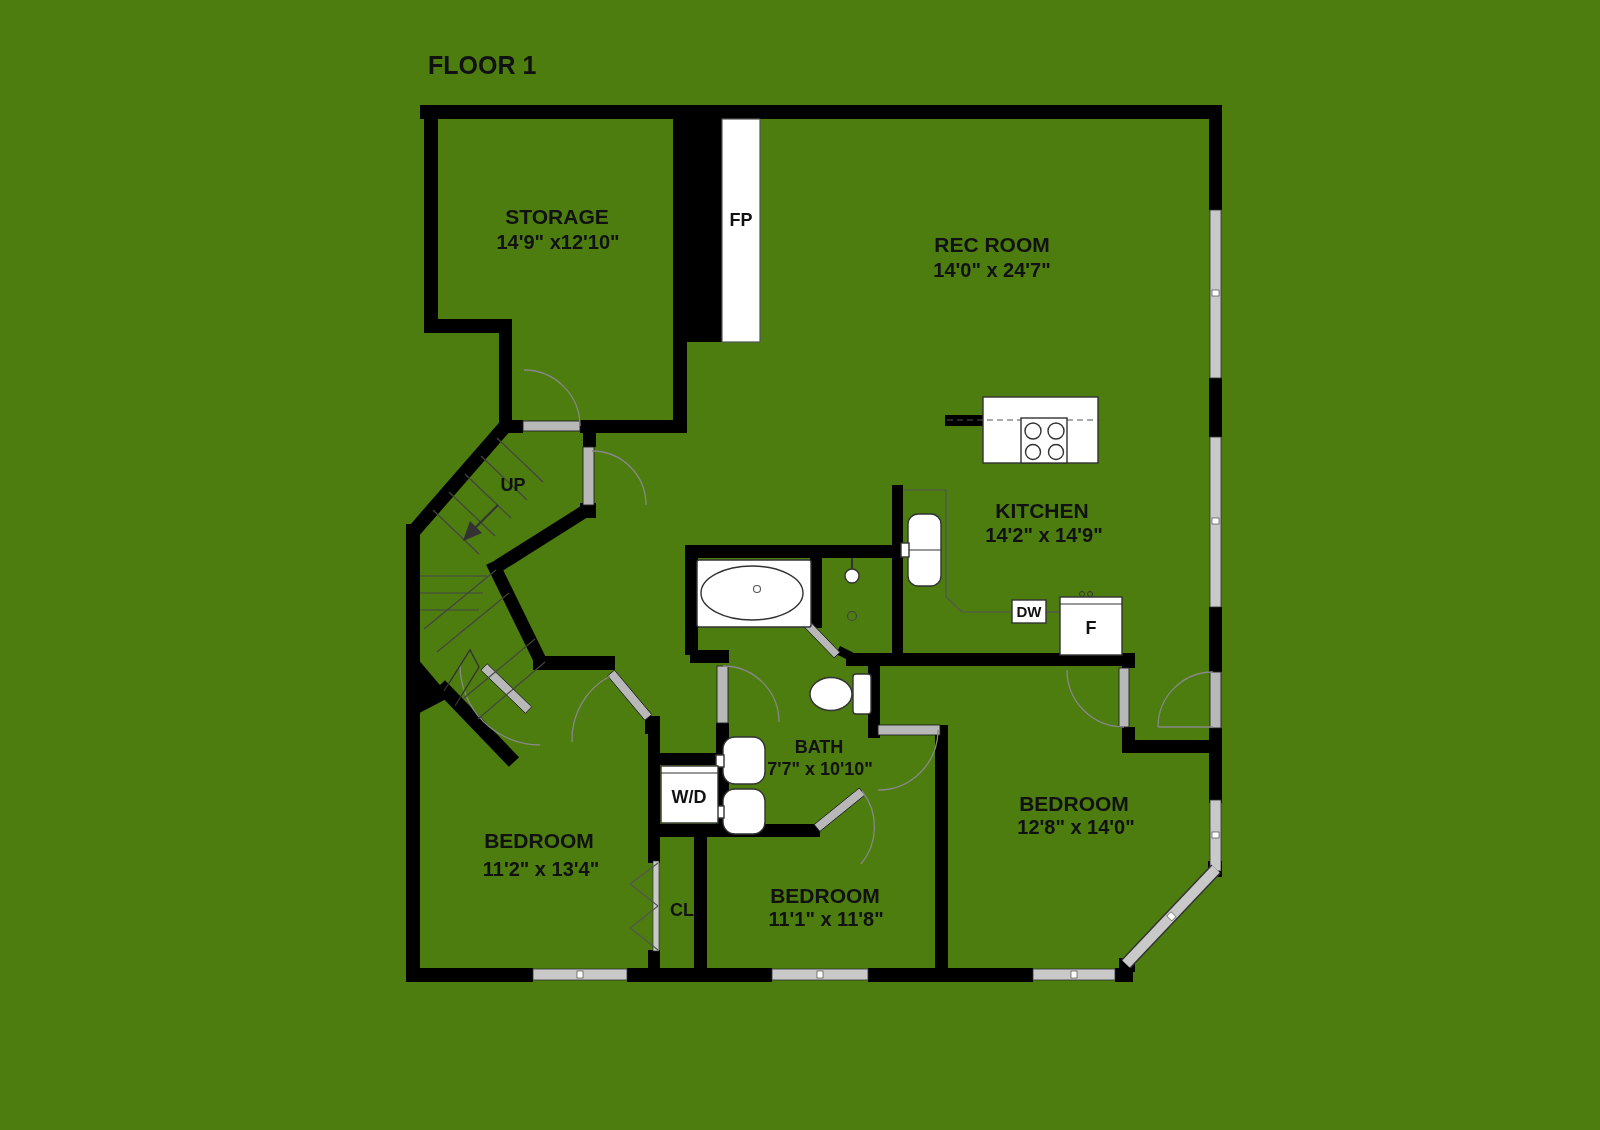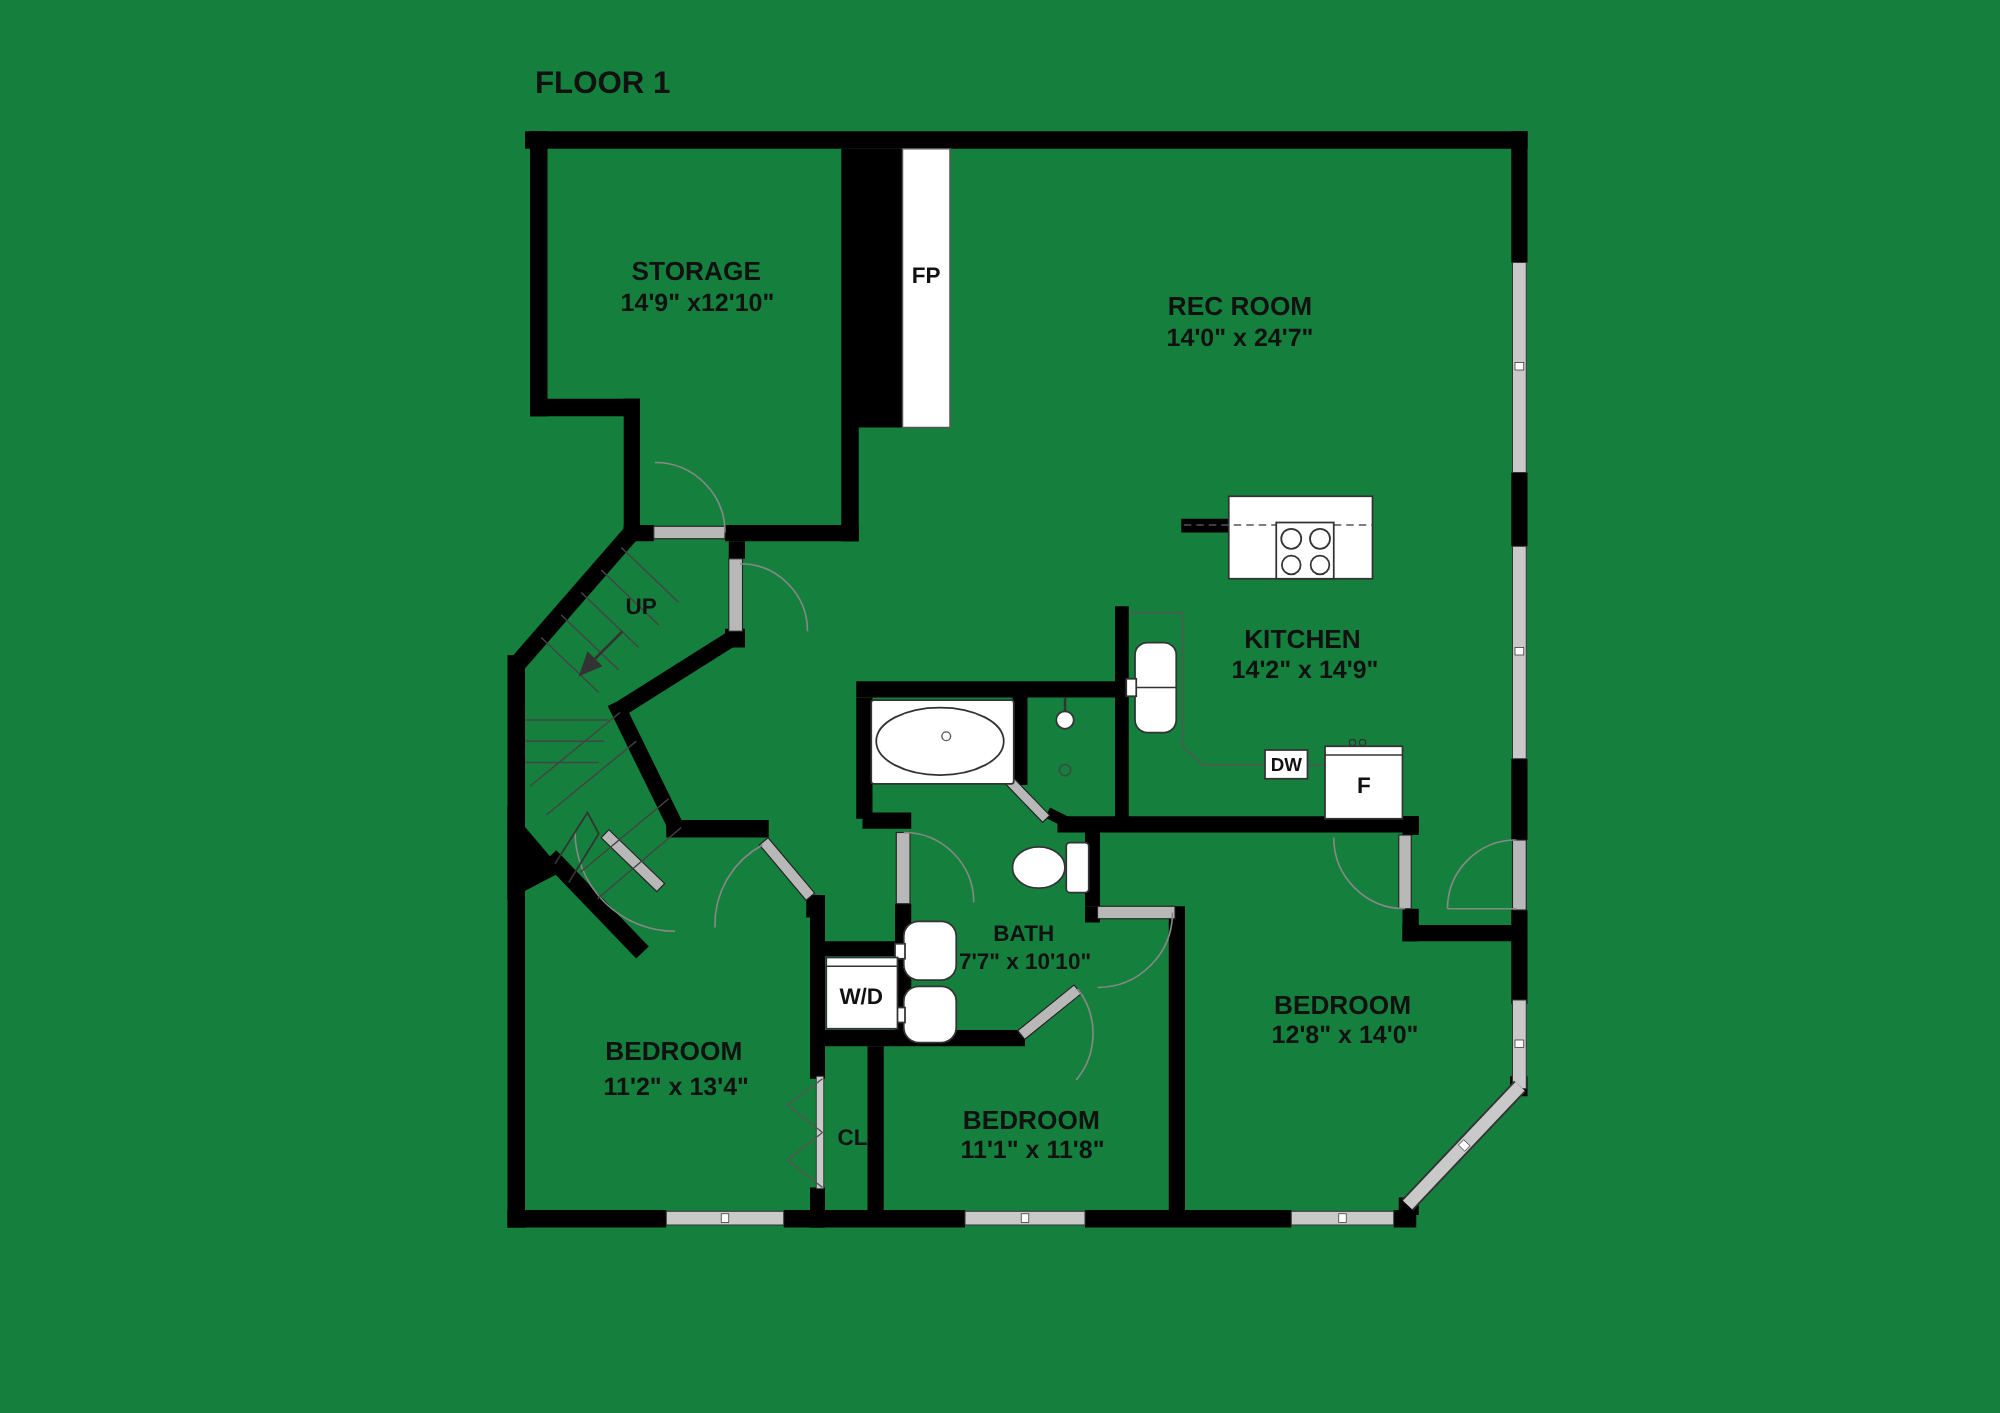--- a/index.html
+++ b/index.html
@@ -1,16 +1,16 @@
 <!DOCTYPE html>
 <html><head>
 <meta charset="utf-8">
 <style>
   html,body{margin:0;padding:0;background:#fff;}
-  .stage{position:relative;width:1600px;height:1130px;background:#15803d;overflow:hidden;}
+  .stage{position:relative;width:1600px;height:1130px;background:#4d7c0f;overflow:hidden;}
   svg{display:block;}
   text{font-family:"Liberation Sans","DejaVu Sans",sans-serif;font-weight:bold;fill:#111;}
   .room-name{font-size:21px;}
   .room-dims{font-size:20px;}
   .small-label{font-size:18px;}
   .tiny-label{font-size:15px;}
   .title{font-size:25px;}
   .wall{fill:#000;}
   .diagwall{stroke:#000;fill:none;}
   .win{fill:#c9c9c9;stroke:#333;stroke-width:0.8;}

